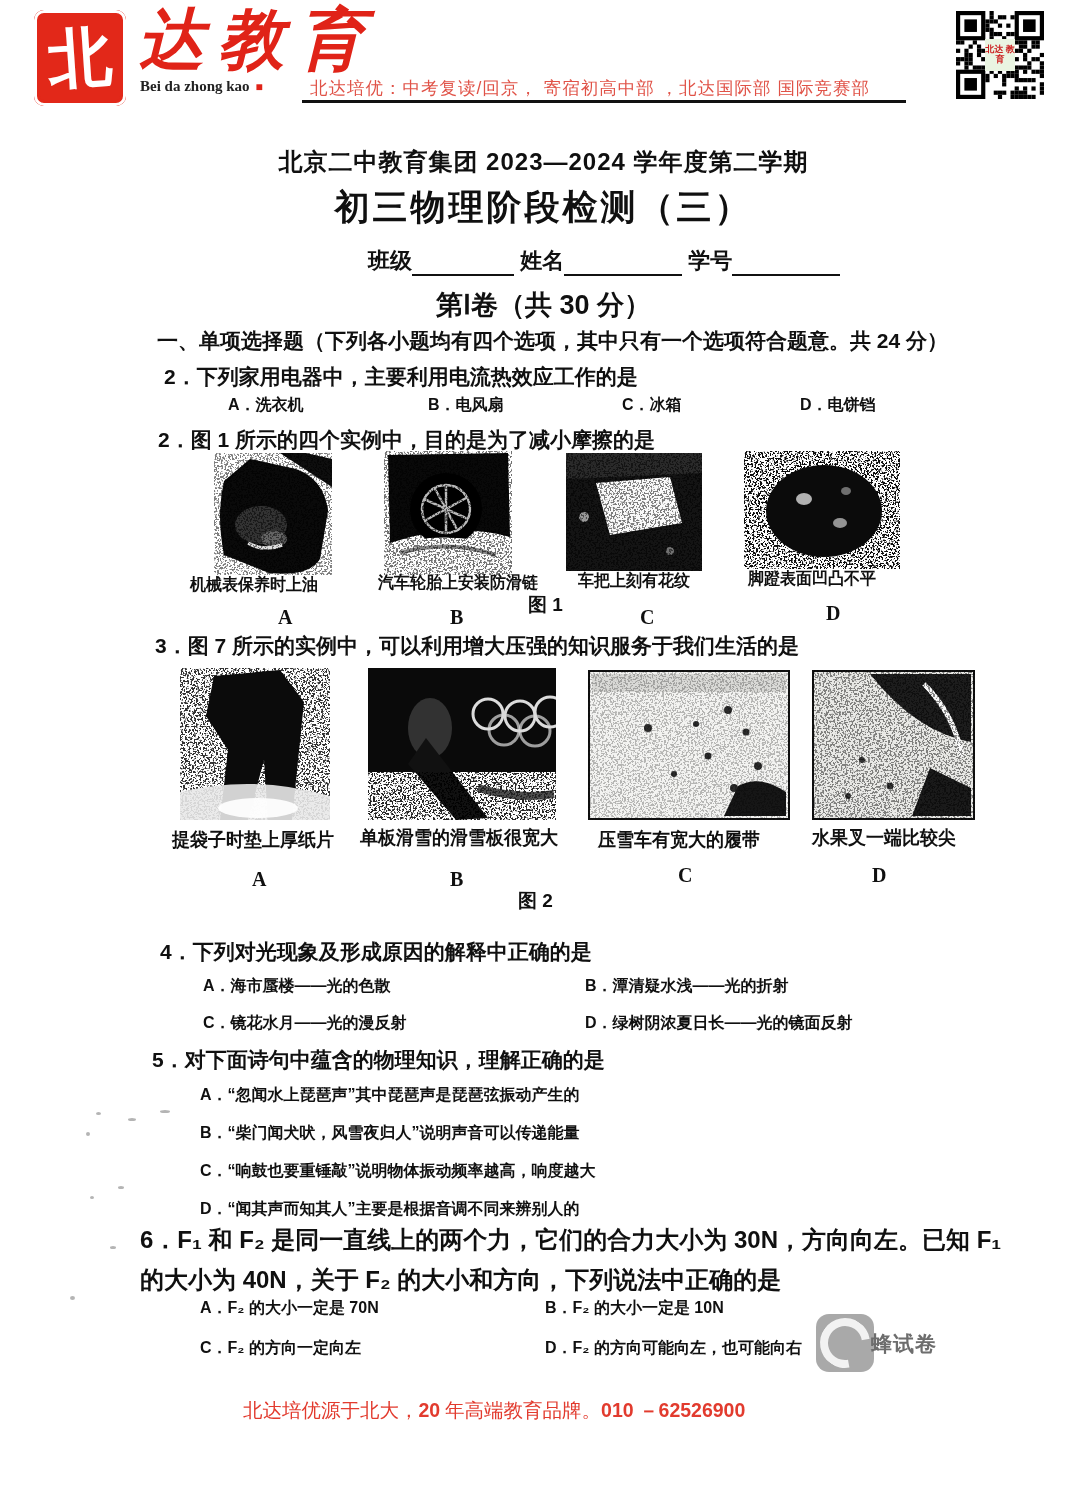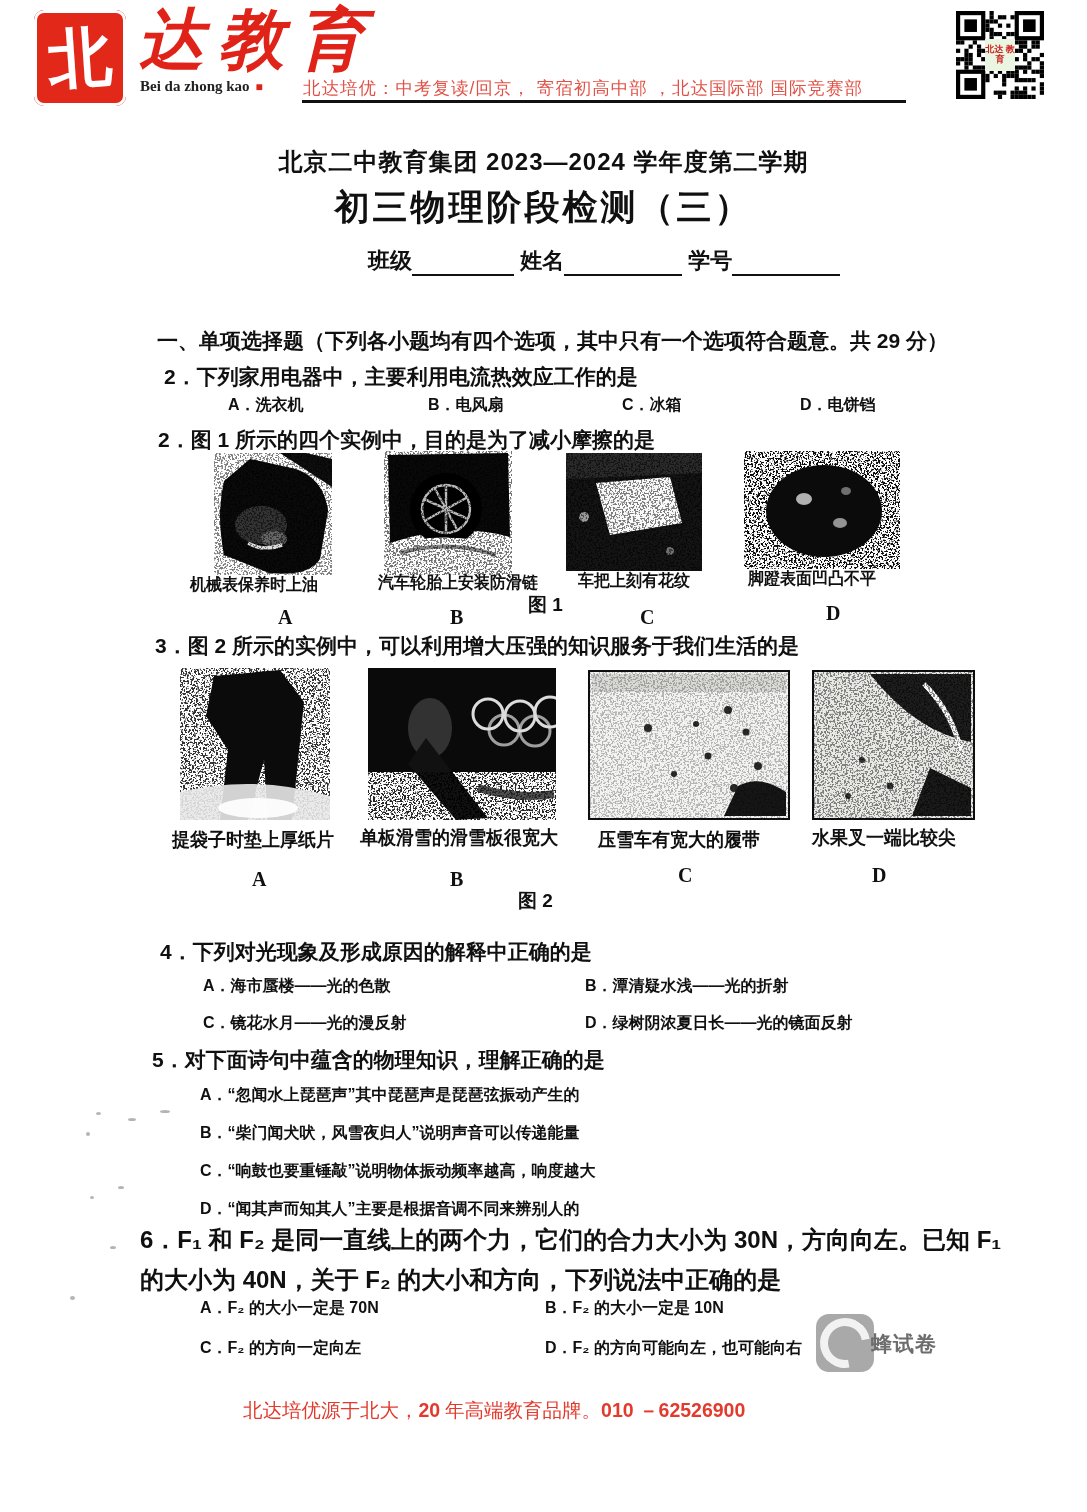--- a/index.html
+++ b/index.html
@@ -7,21 +7,21 @@
         font-family:"Liberation Sans",sans-serif;color:#101010;overflow:hidden;}
   .abs{position:absolute;}
   
   .seal{left:34px;top:10px;width:92px;height:96px;background:#e22819;border-radius:10px;
         box-shadow:0 0 0 3px #fff inset,0 0 0 6px #e22819 inset;display:flex;align-items:center;justify-content:center;}
   .seal span{color:#fff;font-size:64px;font-weight:bold;font-family:"Liberation Serif",serif;transform:rotate(-4deg);}
   .logo-cal{left:138px;top:6px;font-size:66px;font-weight:bold;color:#e02318;
             font-family:Liberation Sans, sans-serif;font-style:italic;letter-spacing:14px;line-height:1;}
   .logo-sub{left:140px;top:78px;font-size:15px;font-weight:bold;color:#222;font-family:"Liberation Serif",serif;}
   .logo-sub .sq{color:#e02318;font-size:12px;margin-left:6px;}
-  .tagline{left:303px;top:76px;font-size:17.5px;color:#e05247;letter-spacing:1px;white-space:nowrap;}
+  .tagline{left:310px;top:76px;font-size:17.5px;color:#e05247;letter-spacing:1px;white-space:nowrap;}
   .rule{left:302px;top:100px;width:604px;height:3px;background:#111;}
   .qr{left:956px;top:11px;width:88px;height:88px;}
   .qr-center{position:absolute;left:29px;top:28px;width:30px;height:32px;background:#eaf5e2;
              display:flex;align-items:center;justify-content:center;text-align:center;
              font-size:9px;line-height:1.1;color:#c22;font-weight:bold;}
   
   .title1{left:0;top:146px;width:100%;text-align:center;font-size:24px;font-weight:bold;letter-spacing:1px;}
   .title2{left:0;top:184px;width:100%;text-align:center;font-size:35px;font-weight:bold;letter-spacing:3px;}
   .fillline{left:368px;top:246px;font-size:22px;font-weight:bold;white-space:nowrap;}
   .blank{display:inline-block;border-bottom:2.5px solid #111;height:20px;vertical-align:bottom;}
@@ -222,21 +222,22 @@
     <div class="qr-center">北达 教育</div>
   </div>
 
   <div class="abs title1">北京二中教育集团 2023—2024 学年度第二学期</div>
   <div class="abs title2">初三物理阶段检测（三）</div>
   <div class="abs fillline">
     <span>班级</span><span class="blank" style="width:102px"></span>
     <span>姓名</span><span class="blank" style="width:118px"></span>
     <span>学号</span><span class="blank" style="width:108px"></span>
   </div>
-  <div class="abs instructions">一、单项选择题（下列各小题均有四个选项，其中只有一个选项符合题意。共 29 分）</div>
+  <div class="abs part">第Ⅰ卷（共 30 分）</div>
+  <div class="abs instructions">一、单项选择题（下列各小题均有四个选项，其中只有一个选项符合题意。共 24 分）</div>
 
   <div class="abs stem" style="left:164px;top:363px">2．下列家用电器中，主要利用电流热效应工作的是</div>
   <div class="abs opt" style="left:228px;top:395px">A．洗衣机</div>
   <div class="abs opt" style="left:428px;top:395px">B．电风扇</div>
   <div class="abs opt" style="left:622px;top:395px">C．冰箱</div>
   <div class="abs opt" style="left:800px;top:395px">D．电饼铛</div>
 
   <div class="abs stem" style="left:158px;top:426px">2．图 1 所示的四个实例中，目的是为了减小摩擦的是</div>
 
   <svg class="abs fig" style="left:214px;top:453px" width="118" height="122">
@@ -280,21 +281,21 @@
   <div class="abs figcap" style="left:190px;top:575px">机械表保养时上油</div>
   <div class="abs figcap" style="left:378px;top:573px">汽车轮胎上安装防滑链</div>
   <div class="abs figcap" style="left:578px;top:571px">车把上刻有花纹</div>
   <div class="abs figcap" style="left:748px;top:569px">脚蹬表面凹凸不平</div>
   <div class="abs figlabel" style="left:528px;top:592px">图 1</div>
   <div class="abs ablabel" style="left:278px;top:606px">A</div>
   <div class="abs ablabel" style="left:450px;top:606px">B</div>
   <div class="abs ablabel" style="left:640px;top:606px">C</div>
   <div class="abs ablabel" style="left:826px;top:602px">D</div>
 
-  <div class="abs stem" style="left:155px;top:632px">3．图 2 所示的实例中，可以利用增大压强的知识服务于我们生活的是</div>
+  <div class="abs stem" style="left:155px;top:632px">3．图 7 所示的实例中，可以利用增大压强的知识服务于我们生活的是</div>
 
   <svg class="abs fig" style="left:180px;top:668px" width="150" height="152">
     <rect width="150" height="152" fill="#fff"></rect>
     <rect width="150" height="152" fill="#000" filter="url(#grain)" opacity="0.8"></rect>
     <path d="M34,8 L100,2 L124,34 L112,152 L88,152 L84,92 L68,152 L40,152 L48,82 L26,48 Z" fill="#0b0b0b"></path>
     <path d="M0,124 Q75,106 150,128 L150,152 L0,152 Z" fill="#e8e8e8" opacity="0.9"></path>
     <ellipse cx="78" cy="140" rx="40" ry="10" fill="#fff" opacity="0.9"></ellipse>
   </svg>
   <svg class="abs fig" style="left:368px;top:668px" width="188" height="152">
     <rect width="188" height="152" fill="#fff"></rect>

